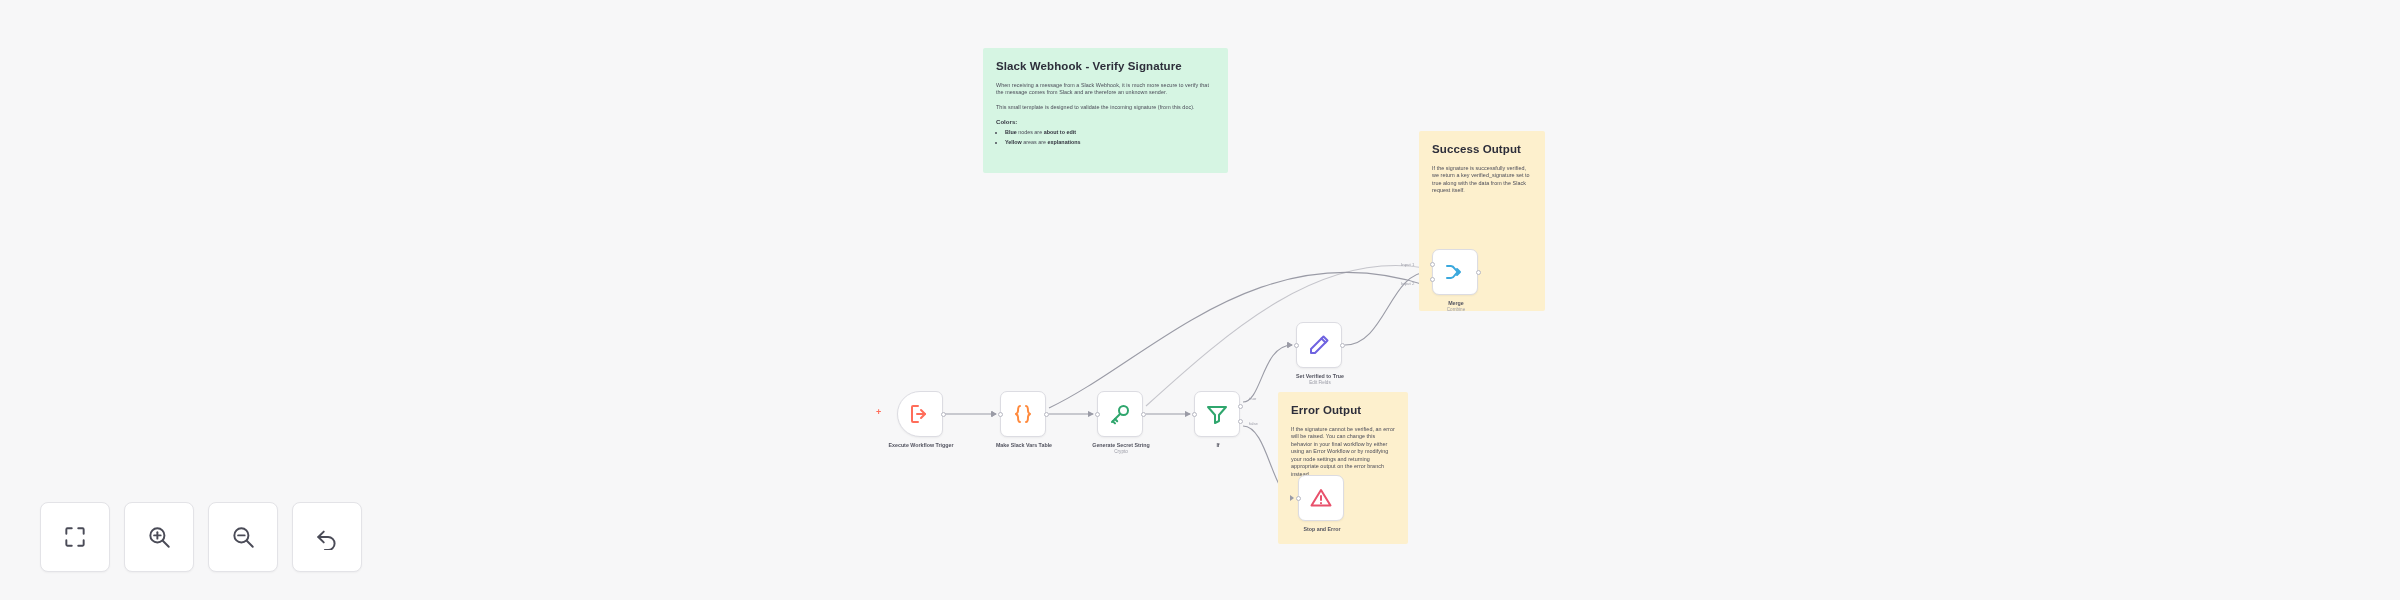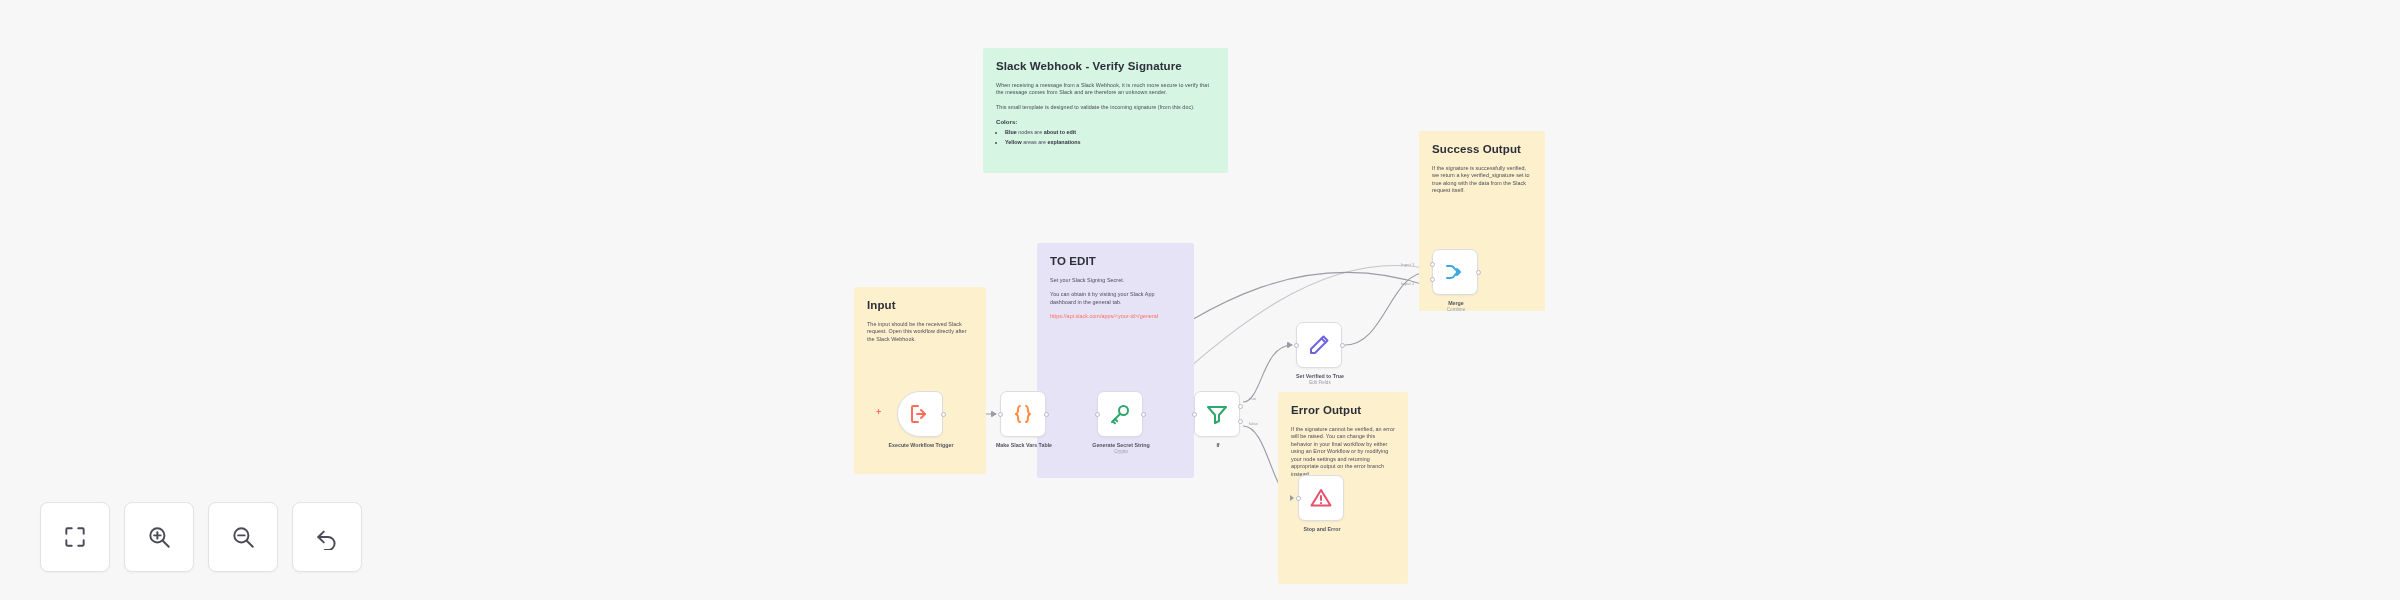--- a/index.html
+++ b/index.html
@@ -203,33 +203,23 @@
         <span class="lbl">explanations</span>
       </li>
     </ul>
   </div>
 
   <div class="note note-yellow" style="left:1419px; top:131px; width:126px; height:180px;">
     <h3>Success Output</h3>
     <p>If the signature is successfully verified, we return a key verified_signature set to true along with the data from the Slack request itself.</p>
   </div>
 
-  <div class="note note-yellow" style="left:854px; top:287px; width:132px; height:187px;">
-    <h3>Input</h3>
-    <p>The input should be the received Slack request. Open this workflow directly after the Slack Webhook.</p>
-  </div>
-
-  <div class="note note-purple" style="left:1037px; top:243px; width:157px; height:235px;">
-    <h3>TO EDIT</h3>
-    <p>Set your Slack Signing Secret.</p>
-    <p>You can obtain it by visiting your Slack App dashboard in the general tab.</p>
-    <p class="lnk">https://api.slack.com/apps/&lt;your-id&gt;/general</p>
-  </div>
-
-  <div class="note note-yellow" style="left:1278px; top:392px; width:130px; height:192px;">
+
+
+  <div class="note note-yellow" style="left:1278px; top:392px; width:130px; height:152px;">
     <h3>Error Output</h3>
     <p>If the signature cannot be verified, an error will be raised. You can change this behavior in your final workflow by either using an Error Workflow or by modifying your node settings and returning appropriate output on the error branch instead.</p>
   </div>
 
   <div class="node trigger" style="left:897px; top:391px;">
     <span class="plus-stub">+</span>
     <svg class="ico" viewBox="0 0 24 24" fill="none" stroke="#ff6d5a" stroke-width="2" stroke-linecap="round" stroke-linejoin="round">
       <path d="M10 4 H5 a1 1 0 0 0 -1 1 v14 a1 1 0 0 0 1 1 h5"></path>
       <path d="M13 8 l4 4 l-4 4"></path>
       <path d="M9 12 H17"></path>

